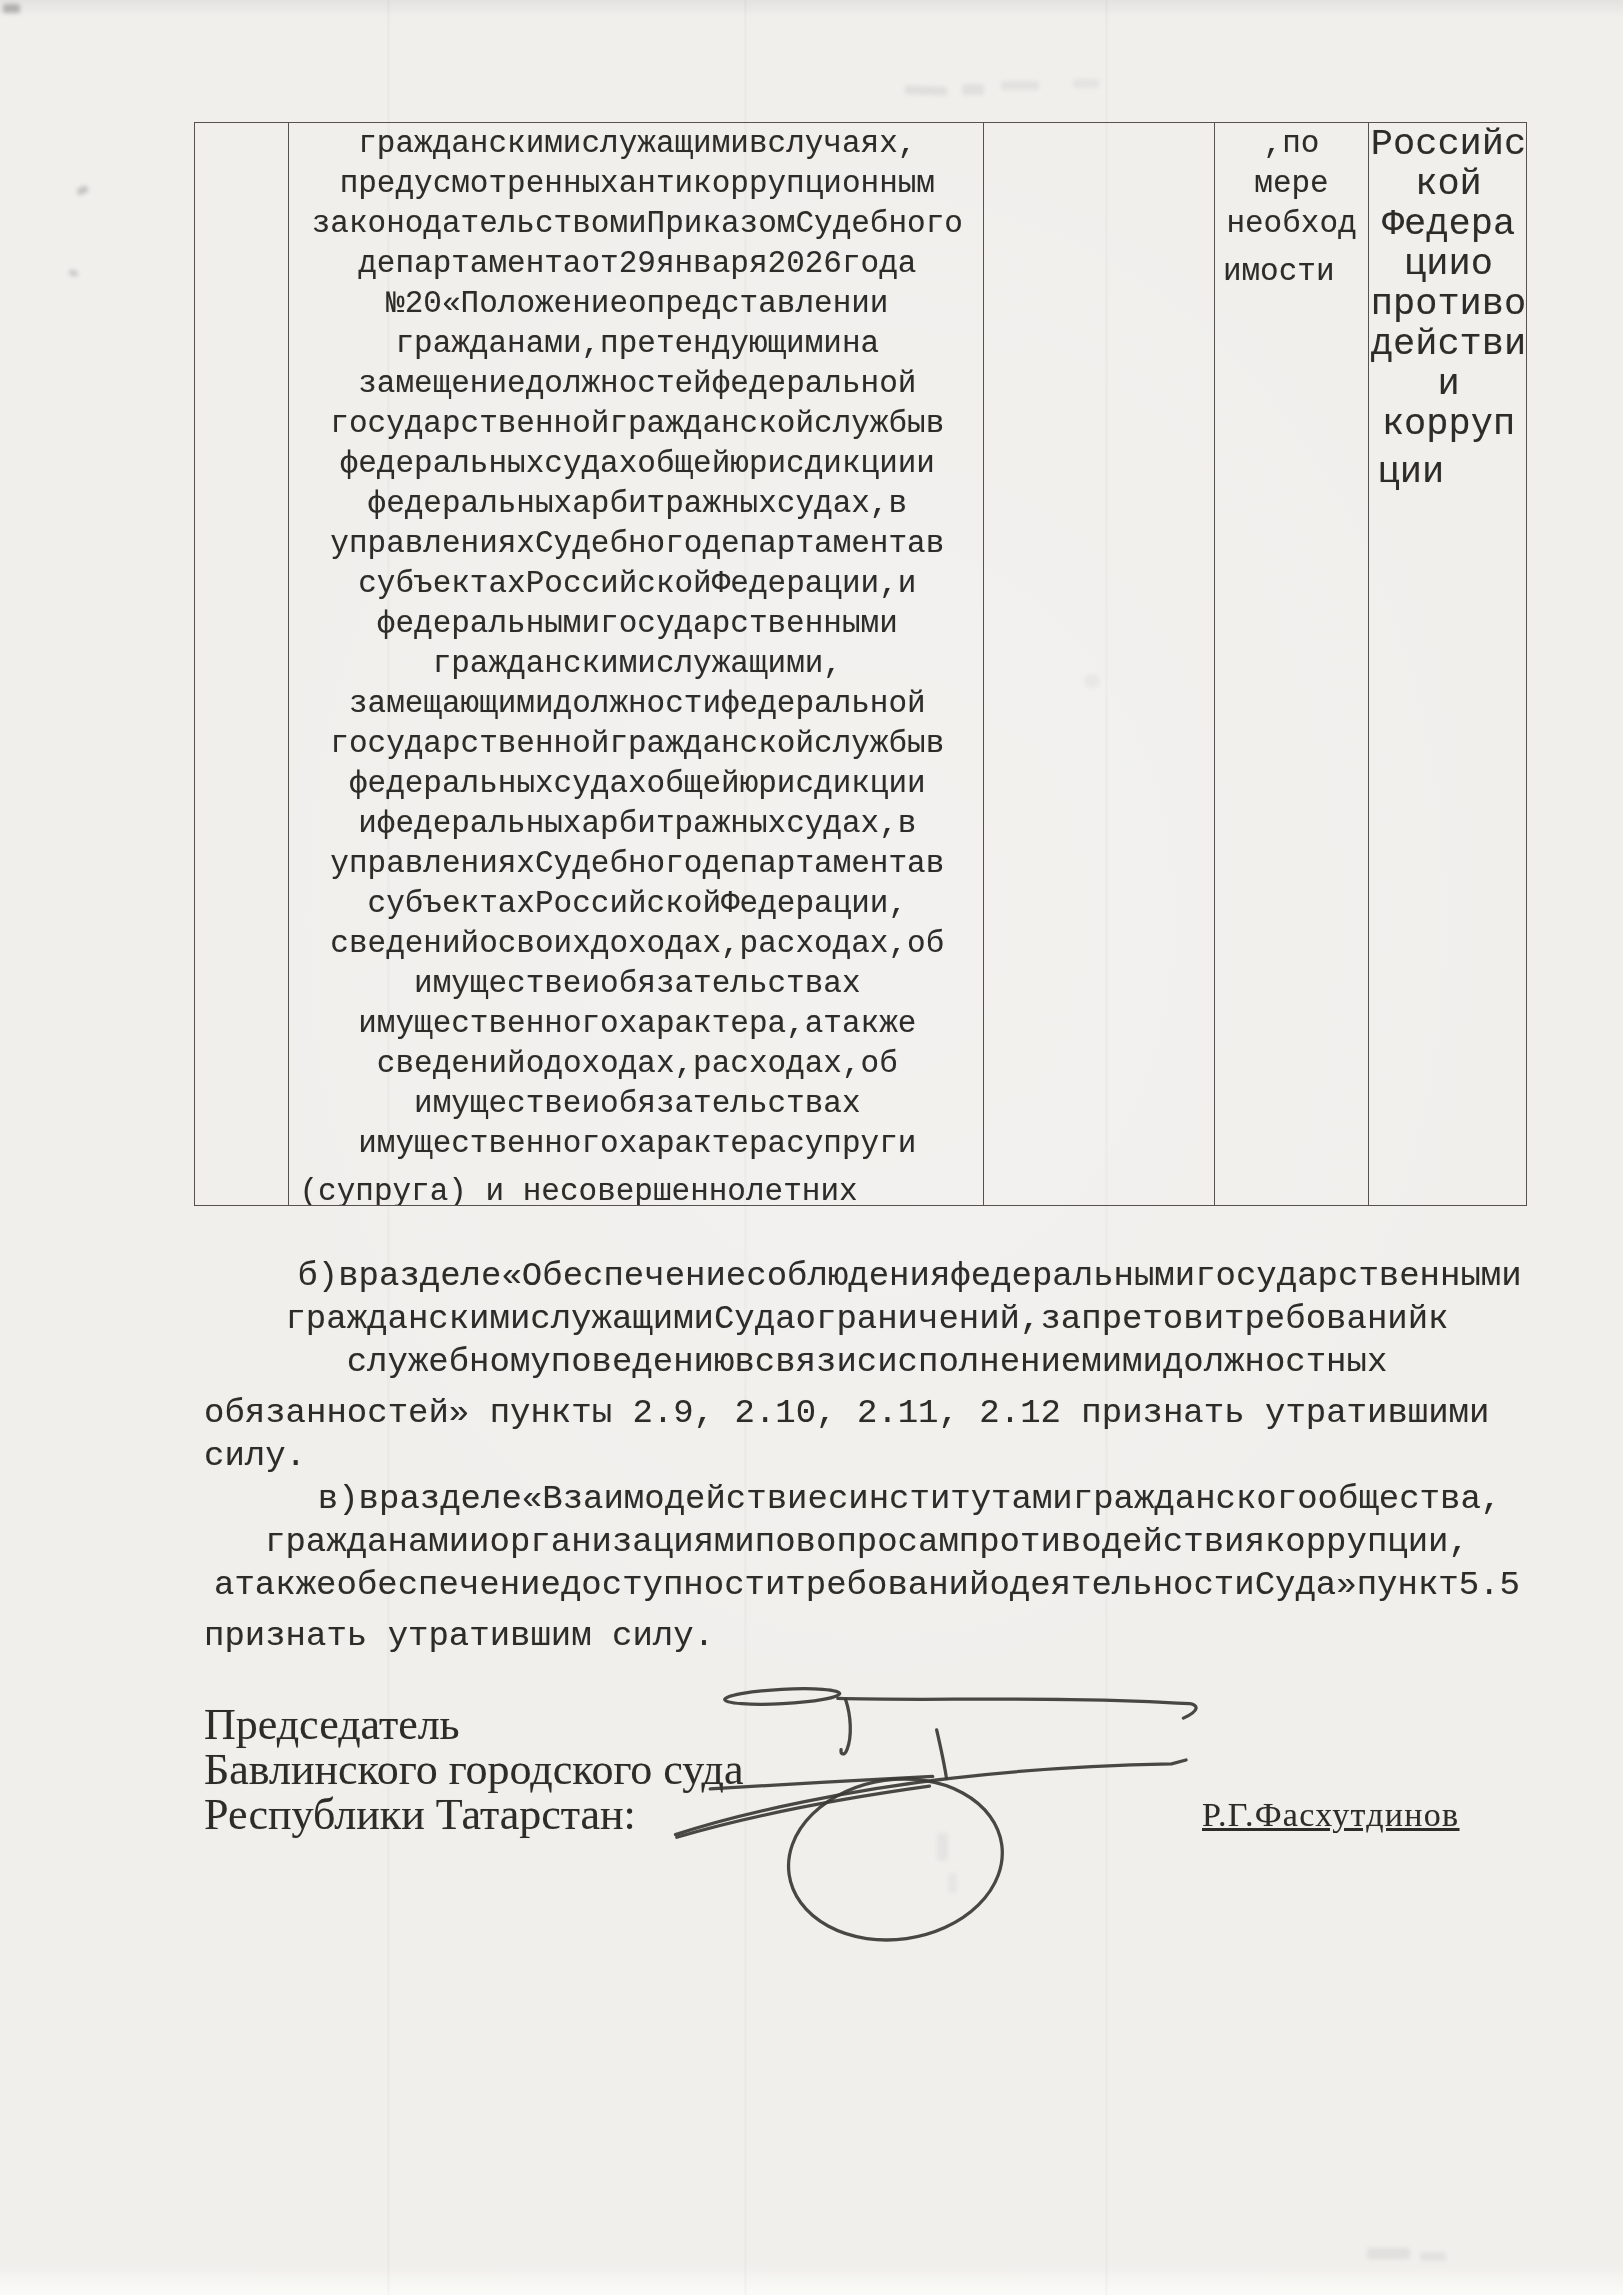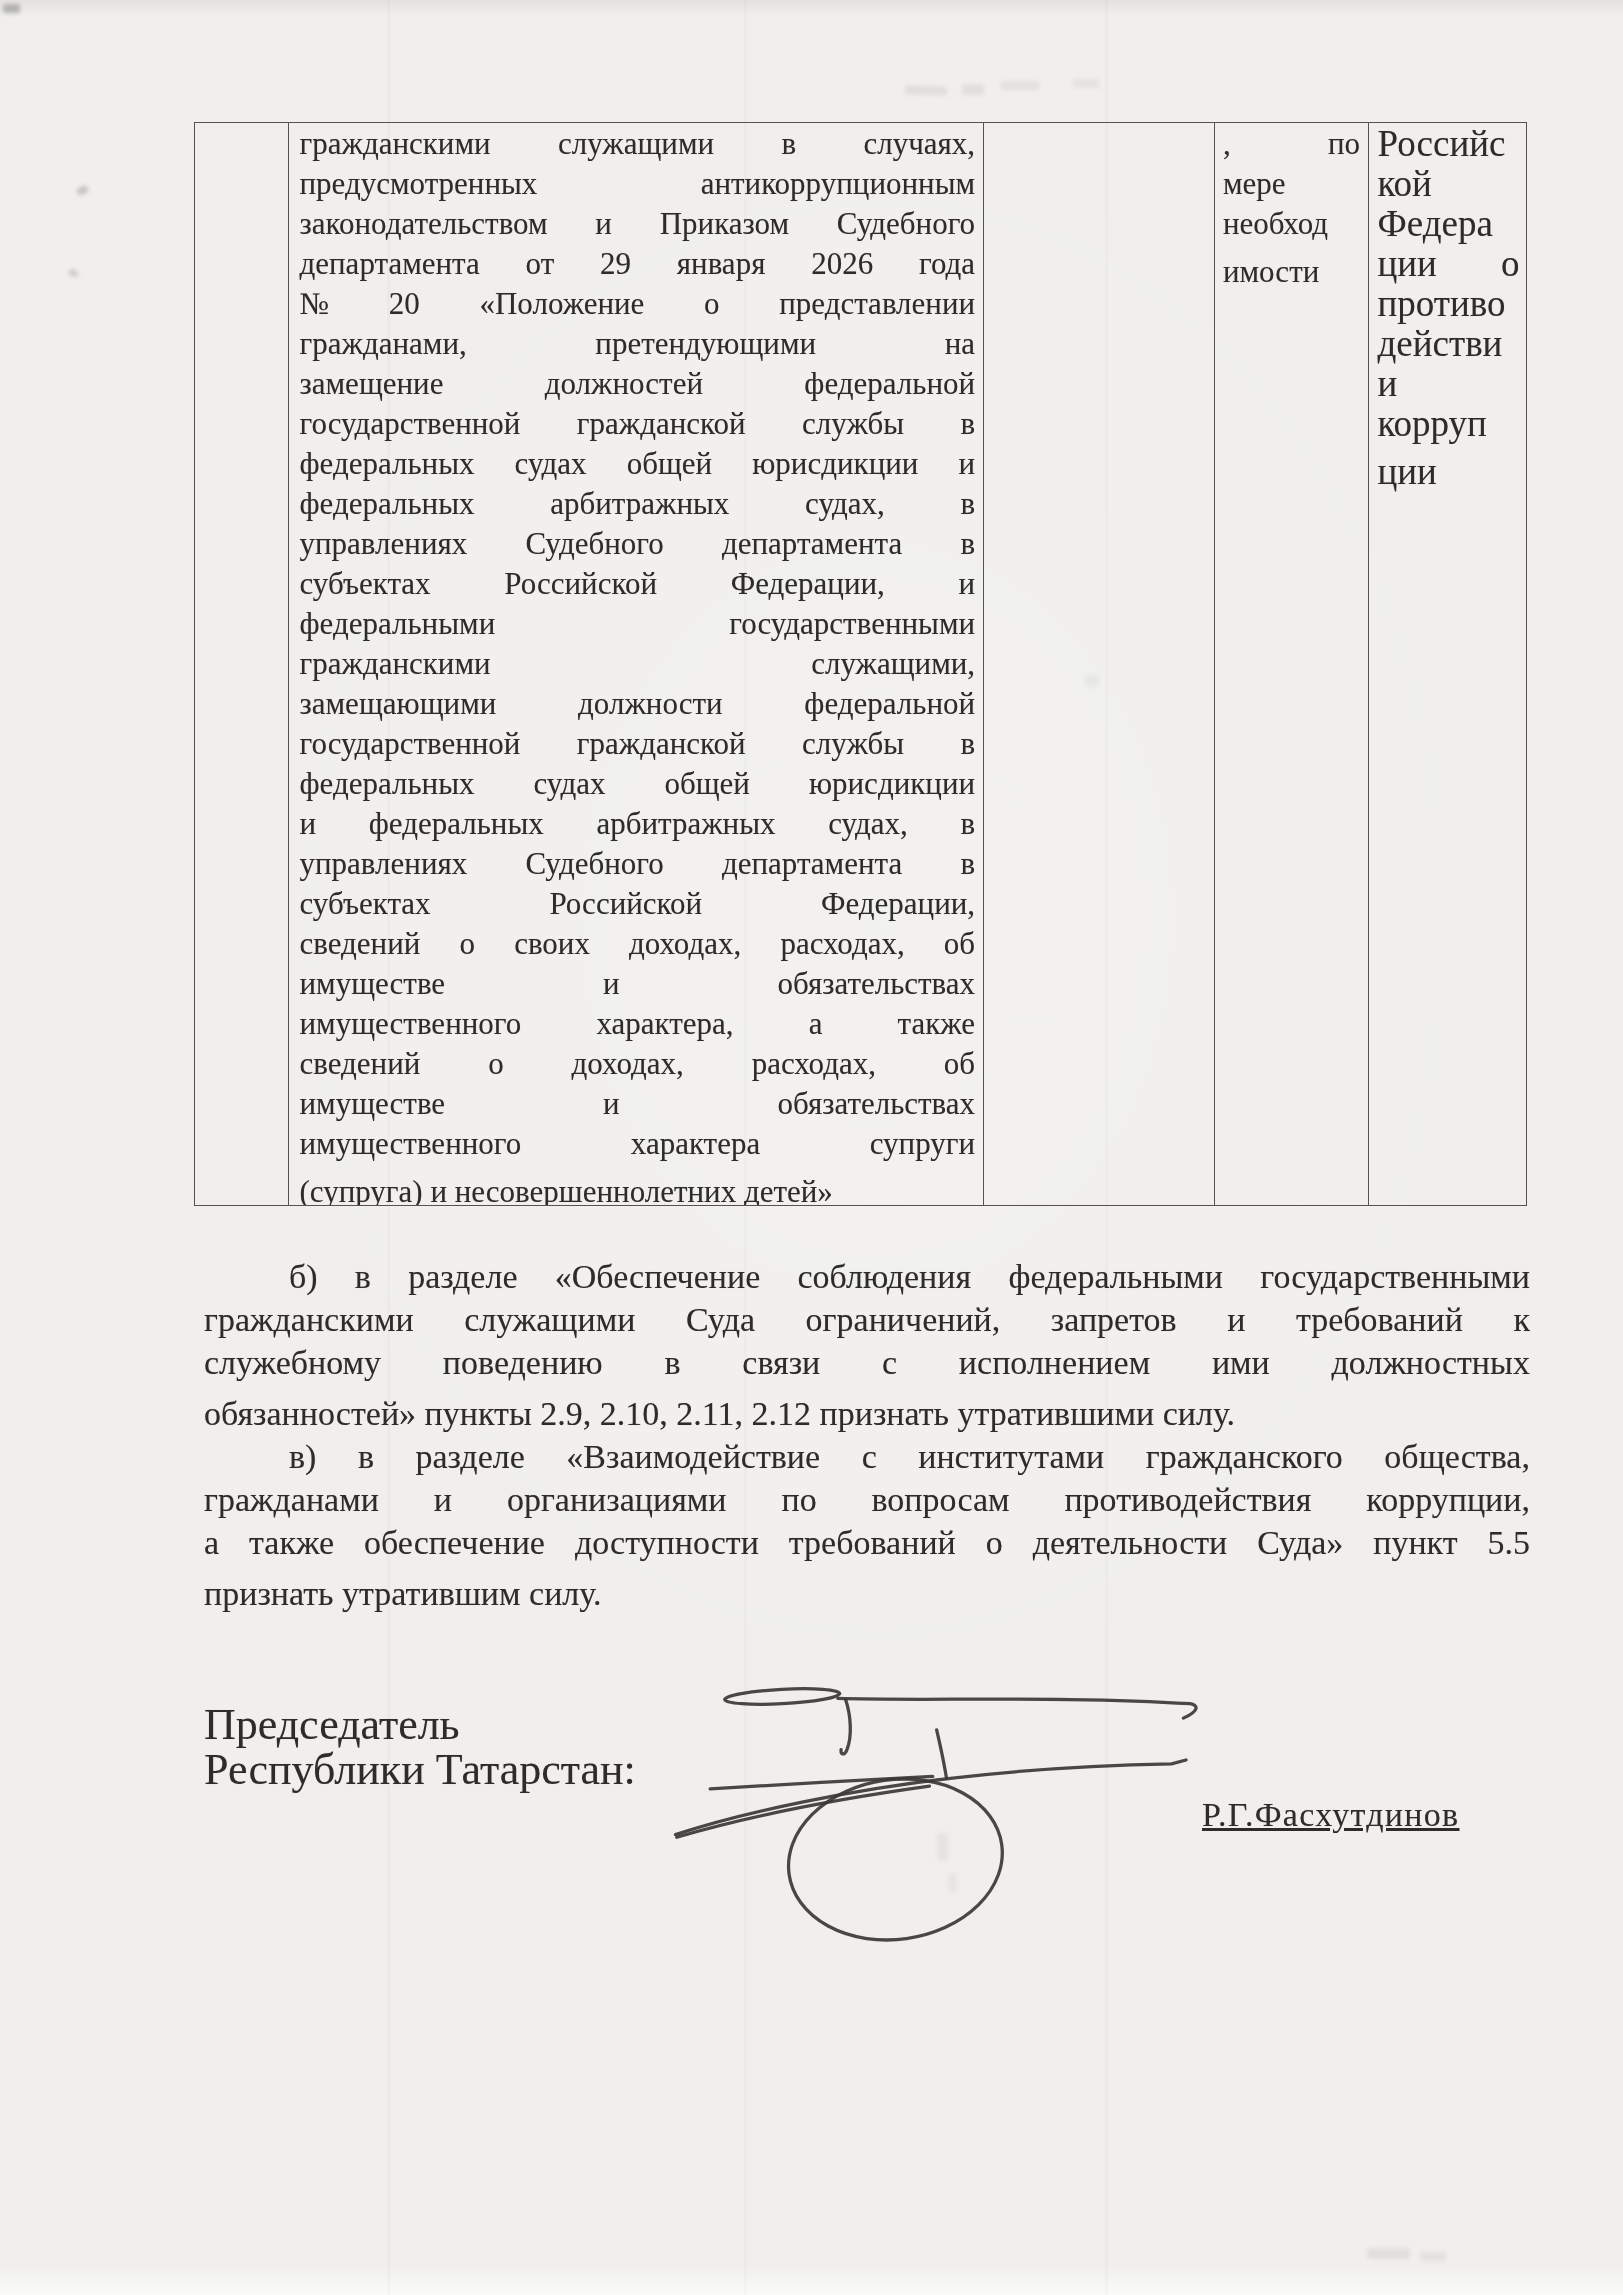--- a/index.html
+++ b/index.html
@@ -58,21 +58,21 @@
     display:grid;
     grid-template-columns:94px 695px 231px 154px 157px;
     border:1.3px solid var(--line);
   }
   .cell{border-right:1.3px solid var(--line);overflow:hidden;box-sizing:border-box;}
   .cell:last-child{border-right:0;}
   .cell-main{font-size:31px;line-height:40px;padding:0.7px 7.9px 0 10.5px;}
   .cell-period{font-size:31px;line-height:40px;padding:0.7px 7.9px 0 7.9px;}
   .cell-basis{font-size:37px;line-height:40px;padding:0.7px 6.5px 0 8.5px;}
 
-  .tl{display:flex;justify-content:space-between;}
+  .tl{display:flex;justify-content:center;font-family:Liberation Mono, monospace;}
   .tl.last{display:block;margin-top:8px;}
   .tl.first{padding-left:85px;}
 
   .paras{
     position:absolute;left:204px;top:1255px;width:1326px;
     font-size:34px;line-height:43px;
   }
   .sig-block{
     position:absolute;left:204px;top:1702px;
     font-size:44px;line-height:45px;
@@ -375,20 +375,21 @@
           <span>Суда»</span>
           <span>пункт</span>
           <span>5.5</span>
         </div>
         <div class="tl last">признать утратившим силу.</div>
       </div>
   </div>
 
   <div class="sig-block">
     <div>Председатель</div>
+    <div>Бавлинского городского суда</div>
     <div>Республики Татарстан:</div>
   </div>
 
   <svg class="sig-svg" viewBox="0 0 880 560">
     <ellipse cx="205" cy="31" rx="88" ry="11" transform="rotate(-3 205 31)"></ellipse>
     <path d="M290,34 C420,38 640,30 828,42 C840,44 844,52 818,64"></path>
     <path d="M302,36 C310,60 312,92 304,112 C300,122 294,120 295,112"></path>
     <path d="M441,82 C447,108 453,136 456,156"></path>
     <path d="M42,242 C150,206 320,172 462,156 C580,142 700,136 800,134 L822,128"></path>
     <path d="M44,246 C160,212 300,186 430,168"></path>

